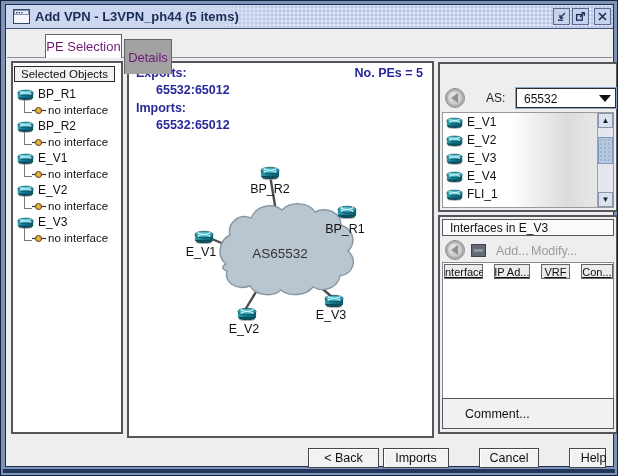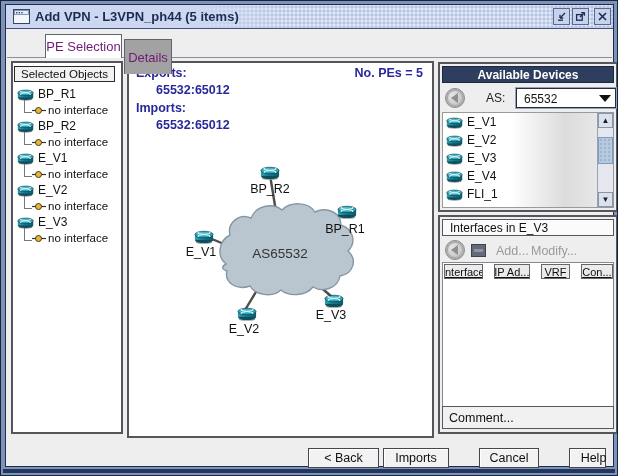--- a/index.html
+++ b/index.html
@@ -146,23 +146,23 @@
     position:absolute; left:2px; right:2px; top:45px; height:151px;
     background:#ffffff; border:1px solid #85888e;
   }
   .thead { position:absolute; left:0; top:0; right:0; height:16px; display:flex; gap:11px; padding:1px 0 0 1px; }
   .th {
     height:15px; background:#ebebeb; border:1px solid #63666c;
     font-size:11px; color:#111; display:flex; align-items:center; justify-content:center;
     text-decoration:underline; white-space:nowrap; overflow:hidden;
   }
   .comment-bar {
-    position:absolute; left:2px; right:2px; bottom:3px; height:23px;
+    position:absolute; left:2px; right:2px; bottom:3px; height:31px;
     background:#f1f1f1; border:1px solid #55585e; font-size:12.5px; color:#111;
-    display:flex; align-items:center; padding-left:6px;
+    display:flex; align-items:center; padding-left:22px;
   }
 
   
   .btn {
     position:absolute; top:443px; height:20px;
     background:#f2f2f2; border:1px solid #45474c;
     box-shadow:inset 1px 1px 0 #ffffff;
     font-size:12.5px; color:#111; font-family:"Liberation Sans", sans-serif;
     display:flex; align-items:center; justify-content:center; cursor:default;
   }
@@ -360,21 +360,20 @@
       </svg>
 
       <div class="blue-label" style="left:7px;  top:3px;">Exports:</div>
       <div class="blue-label" style="left:27px; top:20px;">65532:65012</div>
       <div class="blue-label" style="left:7px;  top:38px;">Imports:</div>
       <div class="blue-label" style="left:27px; top:55px;">65532:65012</div>
       <div class="blue-label" style="right:9px; top:3px;">No. PEs = 5</div>
     </div>
 
     <div class="panel ad-panel">
-      <div class="ad-header">Available Devices</div>
       <div class="circle-btn" style="left:5px; top:24px;"></div>
       <span class="as-label">AS:</span>
       <div class="combo">
         <span class="combo-value">65532</span>
         <span class="combo-arrow"></span>
       </div>
       <div class="device-list">
         <div class="dl-rows">
           <div class="dl-row">
             <svg width="17" height="13">

